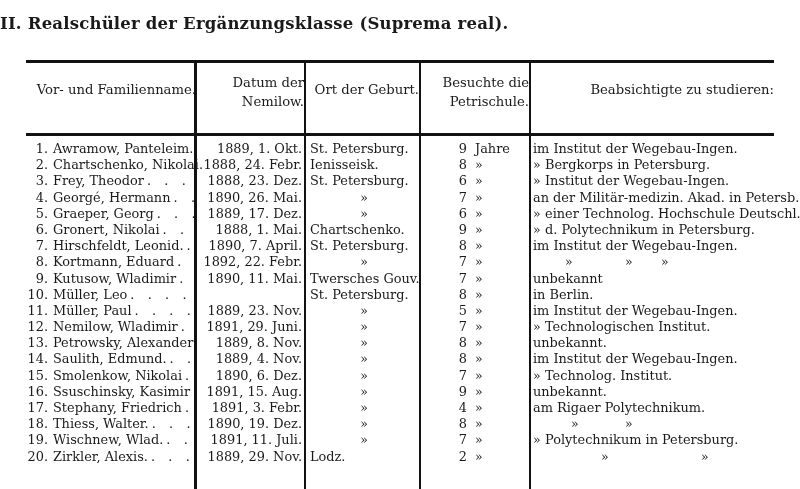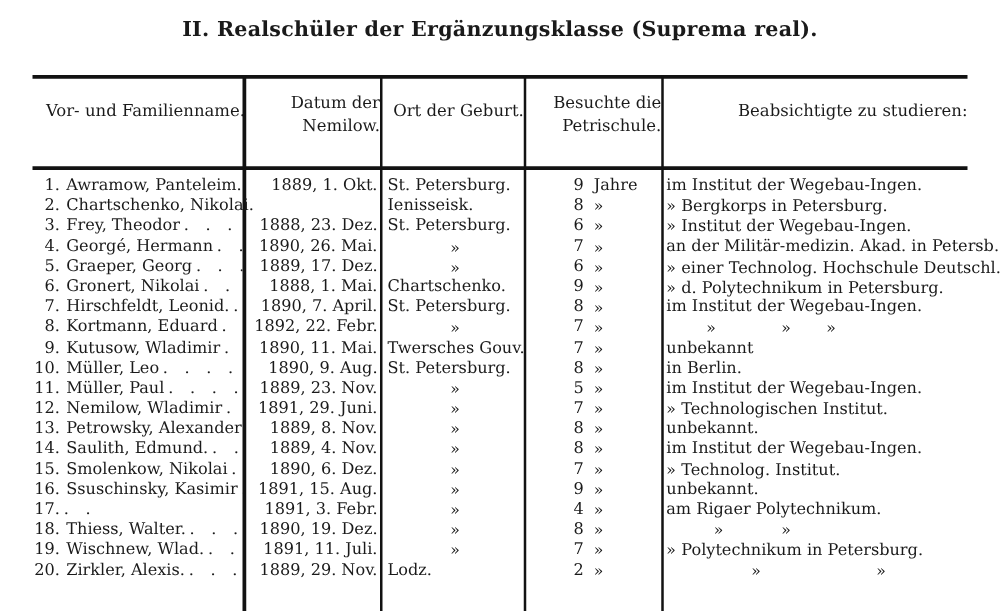--- a/index.html
+++ b/index.html
@@ -21,21 +21,20 @@
     width: 800px;
     height: 489px;
   }
 
   
   .title {
     position: absolute;
     left: 0;
     top: 14px;
     width: 800px;
-    text-align: center;
     font-size: 16.5px;
     font-weight: bold;
     letter-spacing: 0.2px;
     font-family: "DejaVu Serif", "Liberation Serif", serif;
   }
 
   
   .rule {
     position: absolute;
     left: 26px;
@@ -202,20 +201,21 @@
           <span class="vu">Jahre</span>
         </div>
         <div class="c-study"><span>im Institut der Wegebau-Ingen.</span></div>
       </div>
       <div class="row">
         <div class="c-name">
           <span class="num">2.</span>
           <span class="nm">Chartschenko, Nikolai.</span>
           <span class="leader">.</span>
         </div>
+        <div class="c-date">1888, 24. Febr.</div>
         <div class="c-place">Ienisseisk.</div>
         <div class="c-visit">
           <span class="vn">8</span>
           <span class="vu ditto">»</span>
         </div>
         <div class="c-study"><span class="lead-ditto ditto">»</span><span>Bergkorps in Petersburg.</span></div>
       </div>
       <div class="row">
         <div class="c-name">
           <span class="num">3.</span>
@@ -317,21 +317,20 @@
           <span class="vu ditto">»</span>
         </div>
         <div class="c-study"><span>unbekannt</span></div>
       </div>
       <div class="row">
         <div class="c-name">
           <span class="num">10.</span>
           <span class="nm">Müller, Leo</span>
           <span class="leader">. . . . . .</span>
         </div>
-        <div class="c-date">1890,  9. Aug.</div>
         <div class="c-place">St. Petersburg.</div>
         <div class="c-visit">
           <span class="vn">8</span>
           <span class="vu ditto">»</span>
         </div>
         <div class="c-study"><span>in Berlin.</span></div>
       </div>
       <div class="row">
         <div class="c-name">
           <span class="num">11.</span>
@@ -412,20 +411,21 @@
         <div class="c-place ctr ditto">»</div>
         <div class="c-visit">
           <span class="vn">9</span>
           <span class="vu ditto">»</span>
         </div>
         <div class="c-study"><span>unbekannt.</span></div>
       </div>
       <div class="row">
         <div class="c-name">
           <span class="num">17.</span>
+          <span class="nm">Stephany, Friedrich</span>
           <span class="leader">. .</span>
         </div>
         <div class="c-date">1891,  3. Febr.</div>
         <div class="c-place ctr ditto">»</div>
         <div class="c-visit">
           <span class="vn">4</span>
           <span class="vu ditto">»</span>
         </div>
         <div class="c-study"><span>am Rigaer Polytechnikum.</span></div>
       </div>

